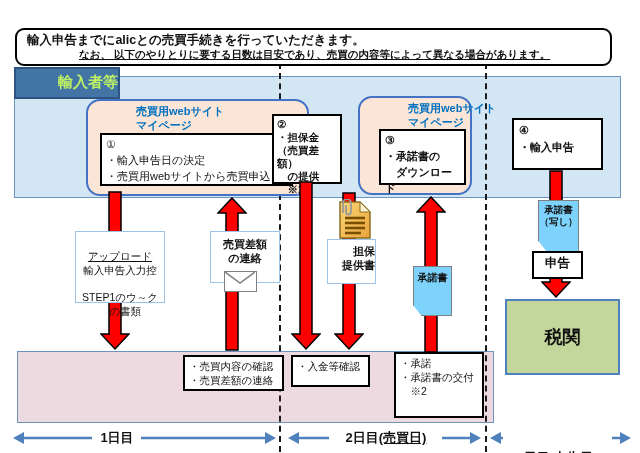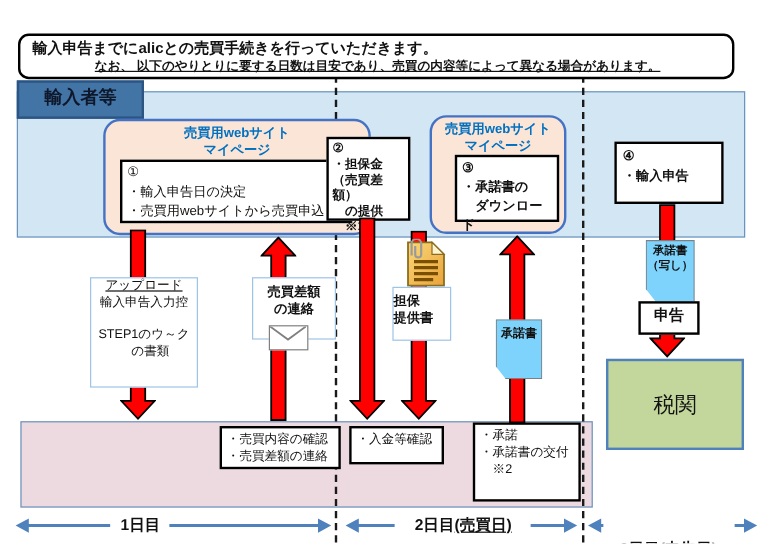--- a/index.html
+++ b/index.html
@@ -9,59 +9,59 @@
   #title{position:absolute;left:8px;top:4px;font-size:18px;color:#1a1a1a;letter-spacing:0px;}
   #note{position:absolute;left:15px;top:28px;width:593px;height:34px;background:#fff;
         border:2px solid #000;border-radius:9px;z-index:3;}
   #note .l1{position:absolute;left:10px;top:2px;font-size:12.5px;font-weight:bold;}
   #note .l2{position:absolute;left:62px;top:18px;font-size:10.5px;font-weight:bold;text-decoration:underline;}
   .dash{position:absolute;top:63px;height:389px;width:0;border-left:2px dashed #1a1a1a;z-index:2;}
   #dash1{left:279px;} #dash2{left:485px;}
   #importer-region{position:absolute;left:14px;top:76px;width:605px;height:120px;
         background:#d3e6f4;border:1.5px solid #6b93bd;z-index:1;}
   #importer-tab{position:absolute;left:14px;top:67px;width:102px;height:28px;background:#4274a6;
-        border:2px solid #2d5583;color:#0f172a;font-size:15px;font-weight:bold;text-align:center;
+        border:2px solid #2d5583;color:#bef264;font-size:15px;font-weight:bold;text-align:right;
         line-height:26px;z-index:3;}
   .peach{position:absolute;background:#fbe5d6;border:2px solid #4472c4;border-radius:14px;z-index:3;}
   #peach1{left:86px;top:99px;width:219px;height:93px;}
   #peach2{left:358px;top:96px;width:110px;height:95px;}
-  .webtitle{position:absolute;left:0;top:4px;width:100%;text-align:center;color:#0070c0;
-        font-size:11px;font-weight:bold;line-height:1.25;}
+  .webtitle{position:absolute;left:0;top:4px;width:100%;text-align:left;color:#0070c0;
+        font-size:11px;font-weight:bold;line-height:1.25;padding-left:48px;}
   .wbox{position:absolute;background:#fff;border:2px solid #000;font-size:11px;line-height:1.45;
         padding:2px 4px;box-sizing:border-box;z-index:4;}
   #step1-box{left:12px;top:32px;width:193px;height:53px;}
   #step2-box{position:absolute;left:272px;top:114px;width:70px;height:70px;background:#fff;
         border:2.5px solid #000;font-size:10.5px;font-weight:bold;line-height:1.24;
         padding:2px 3px;box-sizing:border-box;z-index:4;}
   #step3-box{left:19px;top:31px;width:87px;height:56px;font-weight:bold;}
   #step4-box{position:absolute;left:512px;top:118px;width:91px;height:52px;background:#fff;
         border:2px solid #000;font-size:11px;font-weight:bold;line-height:1.5;padding:2px 5px;
         box-sizing:border-box;z-index:4;}
   .arrow{position:absolute;z-index:5;}
   .lbl{position:absolute;background:#fff;border:1.5px solid #9dc3e6;box-sizing:border-box;z-index:6;}
-  #upload-box{left:75px;top:231px;width:90px;height:92px;font-size:10.5px;line-height:1.3;
-        text-align:center;padding-top:0;}
+  #upload-box{left:75px;top:231px;width:90px;height:72px;font-size:10.5px;line-height:1.3;
+        text-align:center;padding-top:18px;}
   #upload-box .u{text-decoration:underline;}
   #salediff-box{left:210px;top:231px;width:70px;height:52px;font-size:11px;font-weight:bold;
         text-align:center;padding-top:5px;line-height:1.3;}
   #envelope{position:absolute;left:224px;top:271px;width:33px;height:21px;background:#fff;
         border:1.5px solid #808080;box-sizing:border-box;z-index:7;}
   #tanpo-doc{position:absolute;left:333px;top:199px;width:43px;height:41px;z-index:6;}
   #tanpo-box{left:327px;top:239px;width:49px;height:45px;font-size:11px;font-weight:bold;
-        text-align:left;padding-top:4px;line-height:1.3;}
+        text-align:right;padding-top:4px;line-height:1.3;}
   .gdoc{position:absolute;background:#7dd3fc;border:1px solid #7f7f7f;z-index:6;
         text-align:center;font-weight:bold;
         clip-path:polygon(0 0,100% 0,100% 100%,22% 100%,0 78%);}
   #approval-doc{left:413px;top:266px;width:37px;height:44px;font-size:10px;padding-top:4px;}
   #approval-copy-doc{left:538px;top:200px;width:39px;height:47px;font-size:9.5px;padding-top:3px;line-height:1.25;}
   #shinkoku-box{position:absolute;left:532px;top:251px;width:51px;height:28px;background:#fff;
         border:2px solid #000;font-size:12.5px;font-weight:bold;text-align:center;line-height:20px;
         box-sizing:border-box;z-index:6;}
   #zeikan-box{position:absolute;left:505px;top:299px;width:115px;height:76px;background:#c3d69b;
-        border:2px solid #4f81bd;font-size:18px;font-weight:normal;text-align:center;line-height:72px;
+        border:2px solid #4f81bd;font-size:18px;font-weight:bold;text-align:center;line-height:72px;
         box-sizing:border-box;z-index:3;}
   #alic-region{position:absolute;left:17px;top:351px;width:477px;height:72px;background:#ecdae0;
         border:1.5px solid #6b93bd;box-sizing:border-box;z-index:1;}
   #alic-label{position:absolute;left:27px;top:403px;font-size:14px;z-index:3;}
   .alicbox{position:absolute;background:#fff;border:2px solid #000;font-size:10.5px;line-height:1.35;
         padding:2px 4px;box-sizing:border-box;z-index:4;}
   #alic-box1{left:183px;top:355px;width:101px;height:36px;}
   #alic-box2{left:291px;top:355px;width:79px;height:32px;}
   #alic-box3{left:394px;top:352px;width:90px;height:66px;}
   .tl-label{position:absolute;top:429px;font-size:13px;font-weight:bold;text-align:center;z-index:4;}

